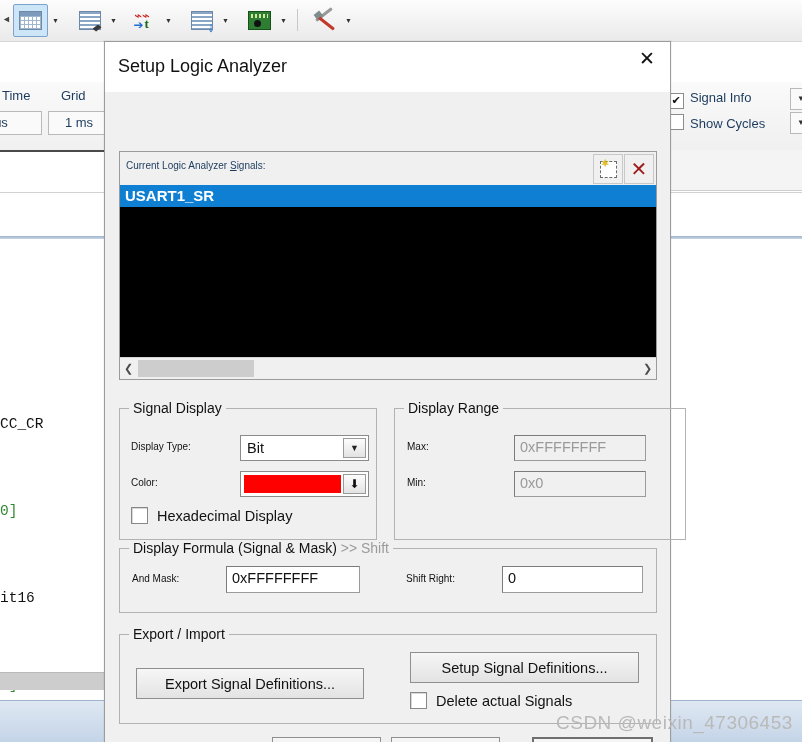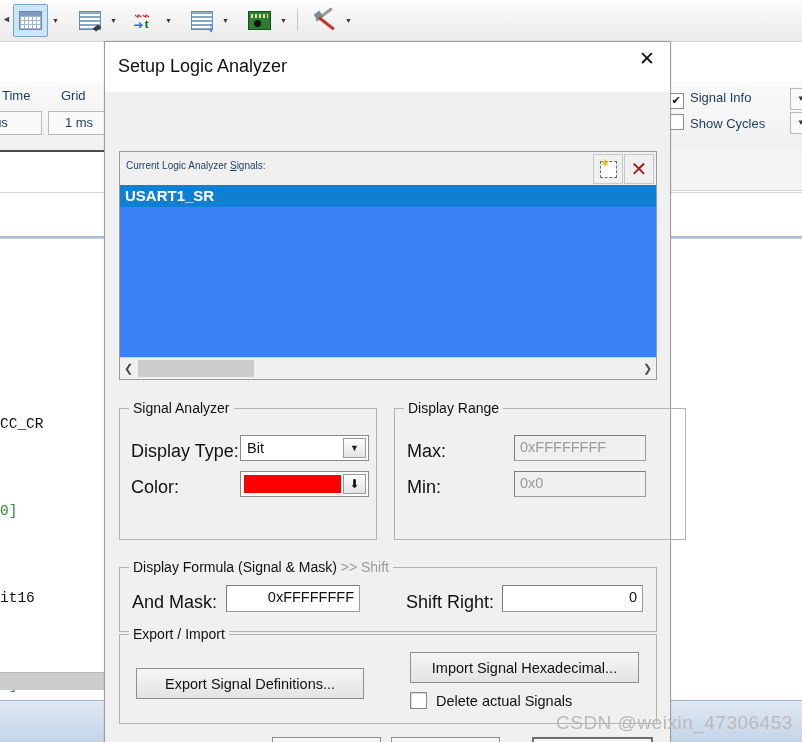--- a/index.html
+++ b/index.html
@@ -148,21 +148,21 @@
   .hdr-btn {
     position:absolute; top:2px; width:28px; height:28px; background:#f0f0f0;
     border:1px solid #c8c8c8; display:flex; align-items:center; justify-content:center;
   }
   .ico-newsig { width:15px; height:15px; border:1px dashed #6b6b6b; position:relative; background:#fff;}
   .ico-newsig:after { content:"✶"; position:absolute; left:0px; top:-5px; color:#e8c11a; font-size:11px;
                       text-shadow: 0 0 1px #b38f00; }
   .ico-xred { color:#9c1b1b; font-size:20px; font-weight:bold; line-height:18px;
               font-family:"DejaVu Sans", sans-serif; }
 
-  .list-items { position:absolute; left:0; top:33px; width:536px; height:172px; background:#3b82f6; }
+  .list-items { position:absolute; left:0; top:33px; width:536px; height:172px; background:#000000; }
   .list-item-sel {
     height:22px; background:#0f7fd4; color:#ffffff; font-size:15px; font-weight:bold;
     padding-left:5px; line-height:22px; font-family:"Liberation Sans", sans-serif;
   }
   .list-hscroll {
     position:absolute; left:0; bottom:0; width:536px; height:21px; background:#f0f0f0;
     border-top:1px solid #d4d4d4;
   }
   .hs-arrow { position:absolute; top:0; width:17px; height:21px; display:flex; align-items:center;
               justify-content:center; font-size:11px; color:#4d4d4d; }
@@ -171,21 +171,21 @@
   
   .group {
     position:absolute; border:1px solid #b2b2b2;
   }
   .group > .legend {
     position:absolute; top:-9px; left:9px; background:#f0f0f0; padding:0 4px;
     font-size:14px; color:#111;
   }
   .legend .gray { color:#9a9a9a; }
 
-  .lbl { position:absolute; font-size:18px; color:#111; }
+  .lbl { position:absolute; font-size:10px; color:#111; }
 
   .textbox {
     position:absolute; background:#ffffff; border:1px solid #9b9b9b;
     border-top-color:#7b7b7b; border-left-color:#7b7b7b;
     font-size:14.5px; color:#111; line-height:1; padding:4px 5px 0 5px; box-sizing:border-box;
   }
   .textbox.disabled { background:#f0f0f0; color:#9a9a9a; }
 
   .combo {
     position:absolute; background:#ffffff; border:1px solid #8b8b8b;
@@ -350,62 +350,66 @@
           <div class="list-item-sel">USART1_SR</div>
         </div>
         <div class="list-hscroll">
           <span class="hs-arrow" style="left:0;">❮</span>
           <span class="hs-thumb"></span>
           <span class="hs-arrow" style="right:0;">❯</span>
         </div>
       </div>
 
       <div class="group" style="left:14px; top:316px; width:256px; height:130px;">
-        <span class="legend">Signal Analyzer</span>
+        <span class="legend">Signal Display</span>
 
         <span class="lbl" style="left:11px; top:32px;">Display Type:</span>
         <div class="combo" style="left:120px; top:26px; width:129px; height:26px;">
           <span class="val">Bit</span>
           <span class="arrow">▼</span>
         </div>
 
         <span class="lbl" style="left:11px; top:68px;">Color:</span>
         <div class="colorbox" style="left:120px; top:62px; width:129px; height:26px;">
           <span class="swatch" id="color-swatch" style="background: rgb(255, 0, 0);"></span>
           <span class="arrow">⬇</span>
         </div>
 
+        <div class="checkrow" style="left:11px; top:98px;">
+          <span class="checkbox"></span>
+          <span>Hexadecimal Display</span>
+        </div>
       </div>
 
       <div class="group" style="left:289px; top:316px; width:261px; height:130px;padding-left:29px;">
         <span class="legend">Display Range</span>
 
         <span class="lbl" style="left:12px; top:32px;">Max:</span>
         <div class="textbox disabled" style="left:119px; top:26px; width:132px; height:26px;">0xFFFFFFFF</div>
 
         <span class="lbl" style="left:12px; top:68px;">Min:</span>
         <div class="textbox disabled" style="left:119px; top:62px; width:132px; height:26px;">0x0</div>
       </div>
 
-      <div class="group" style="left:14px; top:475px; width:536px; height:63px;text-align:right;">
+      <div class="group" style="left:14px; top:456px; width:536px; height:63px;">
         <span class="legend"><span>Display Formula (Signal &amp; Mask) </span><span class="gray">&gt;&gt; Shift</span></span>
 
         <span class="lbl" style="left:12px; top:24px;">And Mask:</span>
         <div class="textbox" style="left:106px; top:17px; width:134px; height:27px;">0xFFFFFFFF</div>
 
         <span class="lbl" style="left:286px; top:24px;">Shift Right:</span>
         <div class="textbox" style="left:382px; top:17px; width:141px; height:27px;">0</div>
       </div>
 
       <div class="group" style="left:14px; top:542px; width:536px; height:88px;">
         <span class="legend">Export / Import</span>
 
         <div class="btn" style="left:16px; top:33px; width:228px; height:31px;">Export Signal Definitions...</div>
 
-        <div class="btn" style="left:290px; top:17px; width:229px; height:31px;">Import Signal Hexadecimal...</div>
+        <div class="btn" style="left:290px; top:17px; width:229px; height:31px;">Setup Signal Definitions...</div>
 
         <div class="checkrow" style="left:290px; top:57px;text-align:center;">
           <span class="checkbox"></span>
           <span>Delete actual Signals</span>
         </div>
       </div>
 
       <div class="btn" style="left:167px; top:645px; width:109px; height:33px;">Kill All</div>
       <div class="btn" style="left:286px; top:645px; width:109px; height:33px;">Close</div>
       <div class="btn focus" style="left:427px; top:645px; width:121px; height:35px;">Help</div>

